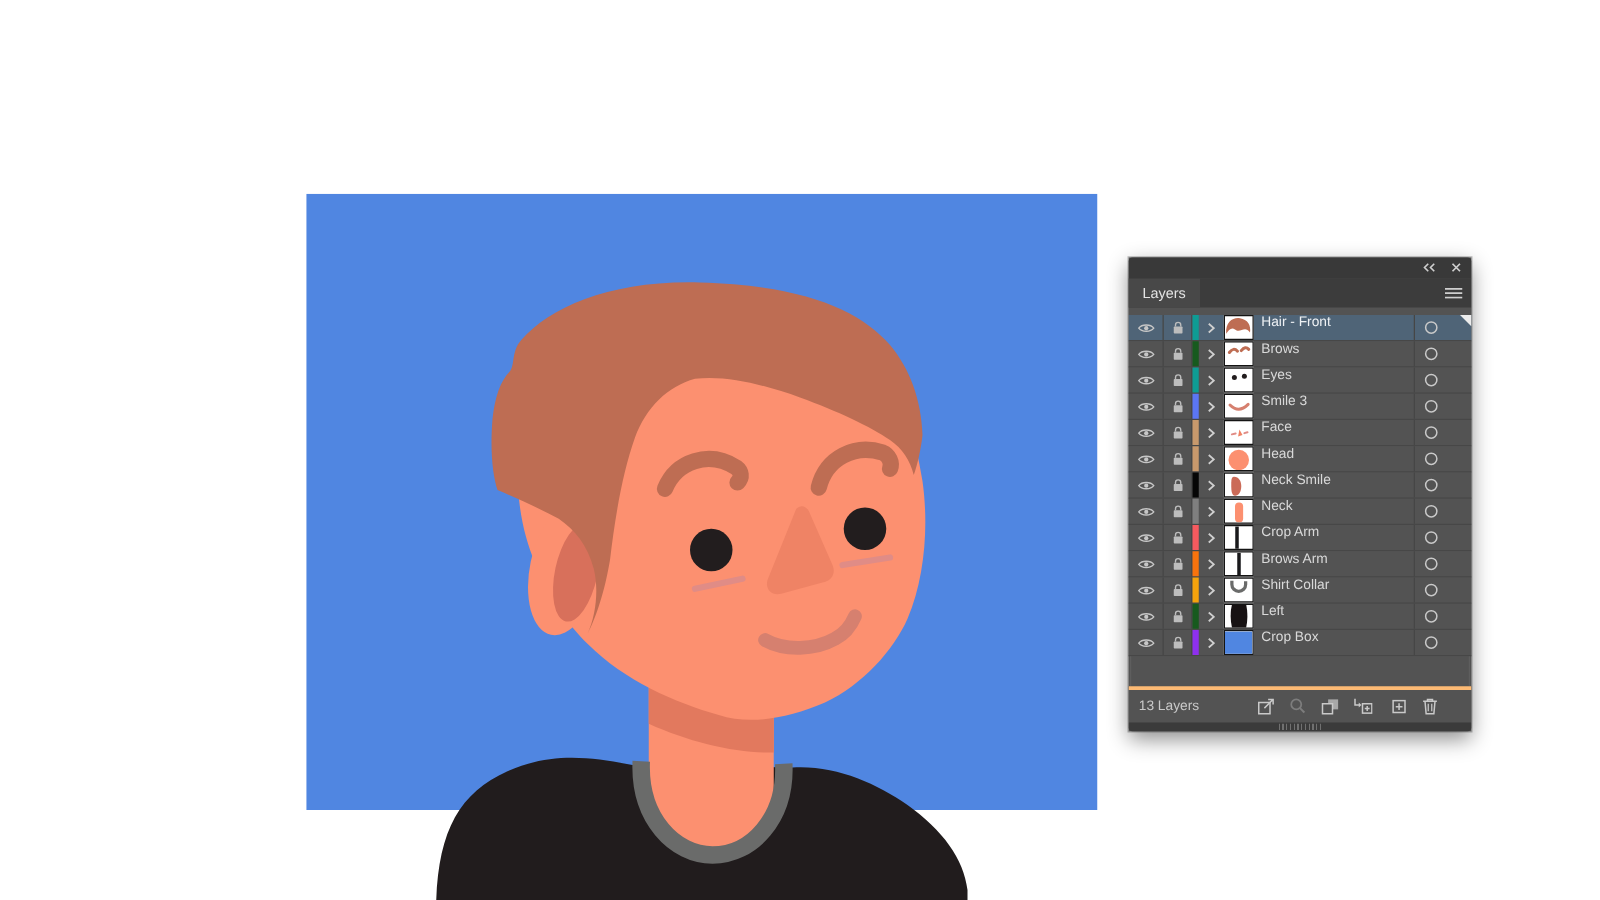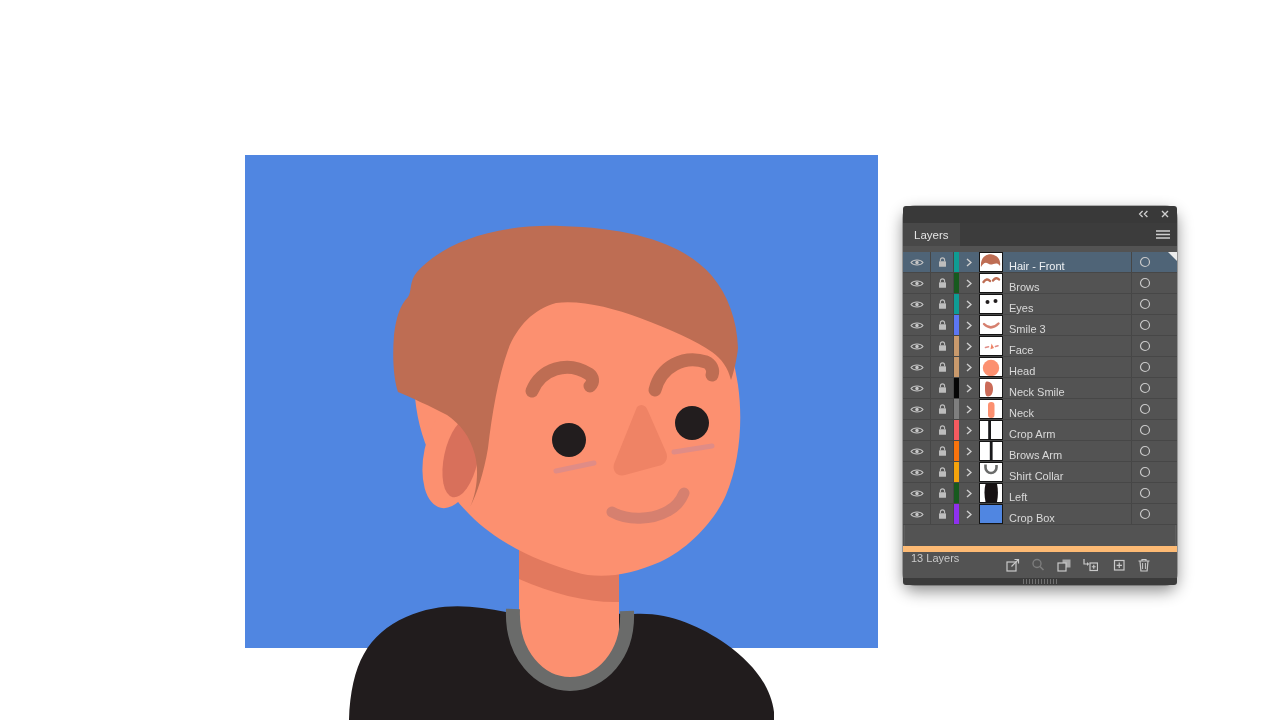--- a/index.html
+++ b/index.html
@@ -7,21 +7,21 @@
     width:1280px;height:720px;position:relative;overflow:hidden;
     background:#ffffff;font-family:"Liberation Sans",sans-serif;
     -webkit-font-smoothing:antialiased;
   }
   
   #artwork{position:absolute;left:245px;top:155px;width:633px;height:565px;display:block}
 
   
   .panel{
     position:absolute;left:903px;top:206px;width:274px;height:379px;
-    background:#535353;border-radius:12px;
+    background:#535353;border-radius:0;
     box-shadow:0 6px 16px rgba(0,0,0,.45), 0 0 0 1px rgba(0,0,0,.25);
     font-size:11px;color:#d6d6d6;
   }
   .titlebar{height:17px;background:#393939;border-radius:3px 3px 0 0;position:relative}
   .titlebar .tb-ic{position:absolute;top:4px;cursor:default;line-height:0}
   .tb-collapse{right:28px}
   .tb-close{right:8px}
   .tabbar{height:23px;background:#3c3c3c;position:relative;display:flex}
   .tab{background:#484848;padding:0 11px;display:flex;align-items:center;color:#e4e4e4;font-size:11.5px}
   .menu-ic{position:absolute;right:7px;top:7px;line-height:0}
@@ -31,27 +31,27 @@
   .row.sel{background:#4f6477}
   .row.sel .lbl{color:#eef1f4}
   .cell{display:flex;align-items:center;justify-content:center}
   .c-eye{width:27px;border-right:1px solid #464646}
   .c-lock{width:22px;border-right:1px solid #464646}
   .c-bar{width:5px}
   .c-bar>div{width:5px;height:100%}
   .c-arrow{width:20px}
   .c-thumb{width:26px;justify-content:flex-start}
   .thumb{width:22px;height:18px;background:#fff;border:1px solid #141414;overflow:hidden;line-height:0}
-  .lbl{flex:1;display:flex;align-items:flex-end;padding-left:4px;color:#d9d9d9;white-space:nowrap;overflow:hidden}
+  .lbl{flex:1;display:flex;align-items:flex-start;padding-left:4px;color:#d9d9d9;white-space:nowrap;overflow:hidden}
   .c-circle{width:46px;border-left:1px solid #464646;justify-content:flex-start;padding-left:7px;box-sizing:border-box}
   .sel-tri{position:absolute;right:0;top:0;width:0;height:0;border-top:9px solid #ececec;border-left:9px solid transparent}
   .empty-area{position:absolute;left:0;right:0;top:319px;bottom:33px;background:#535353;border:1px solid #5e5e5e;border-top:none;box-sizing:border-box;margin:0 1px}
   .statusbar{
-    position:absolute;left:0;right:0;bottom:7px;height:26px;border-top:6px solid #fdba74;
-    background:#535353;display:flex;
+    position:absolute;left:0;right:0;bottom:7px;height:26px;border-top:3px solid #fdba74;
+    background:#535353;display:flex;align-items:center;
   }
   .status-text{padding-left:8px;color:#c9c9c9}
   .fbtn{position:absolute;top:5px;width:16px;height:16px;line-height:0}
   .grip{position:absolute;left:0;right:0;bottom:0;height:7px;background:#3b3b3b;border-radius:0 0 3px 3px}
   .grip-ribs{position:absolute;left:50%;transform:translateX(-50%);top:1px;width:34px;height:5px;
     background:repeating-linear-gradient(90deg,#707070 0 1px,transparent 1px 3px)}
 </style>
 </head>
 <body>
 

